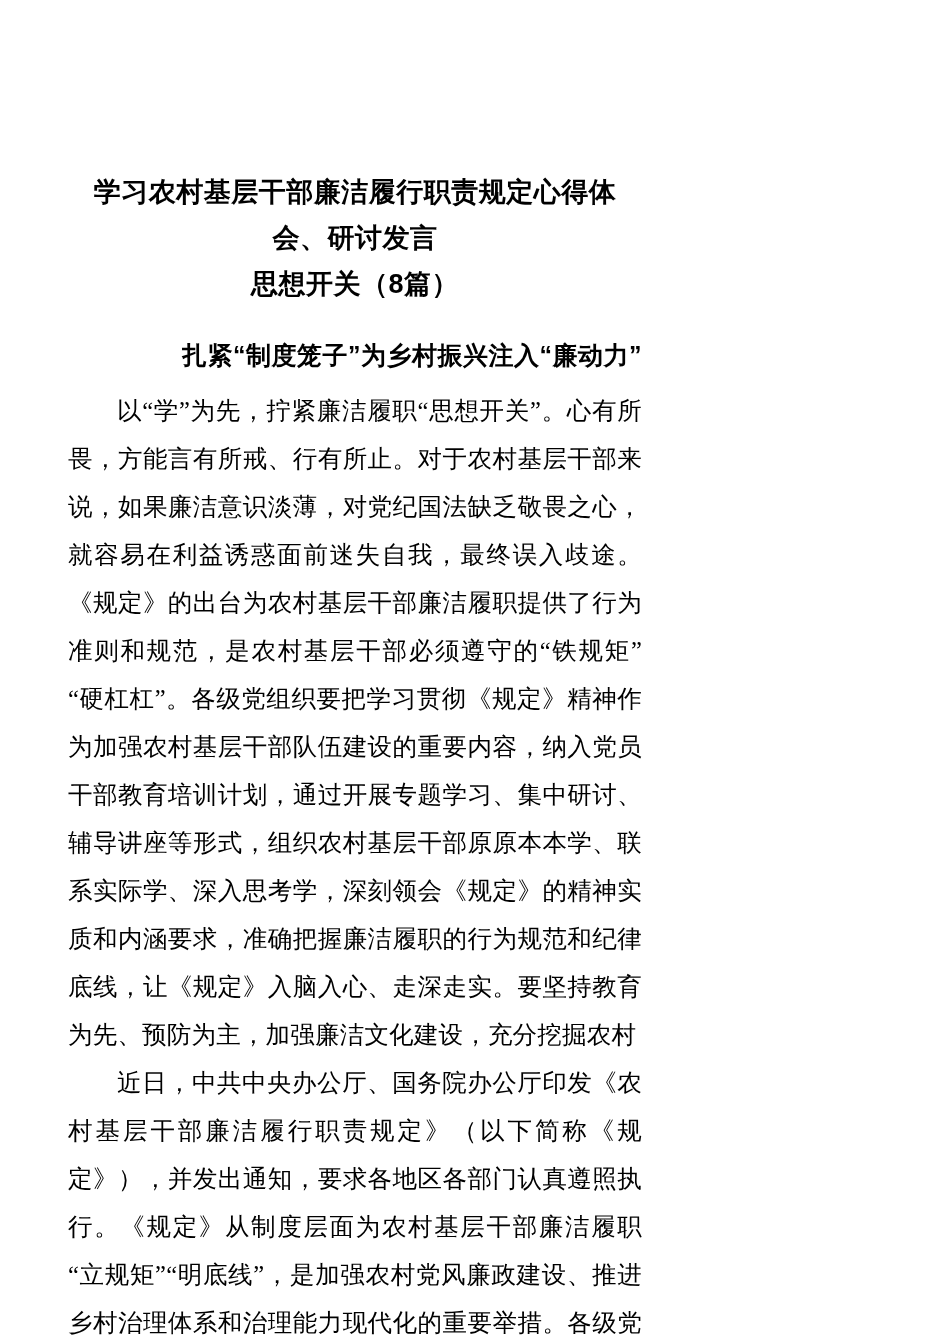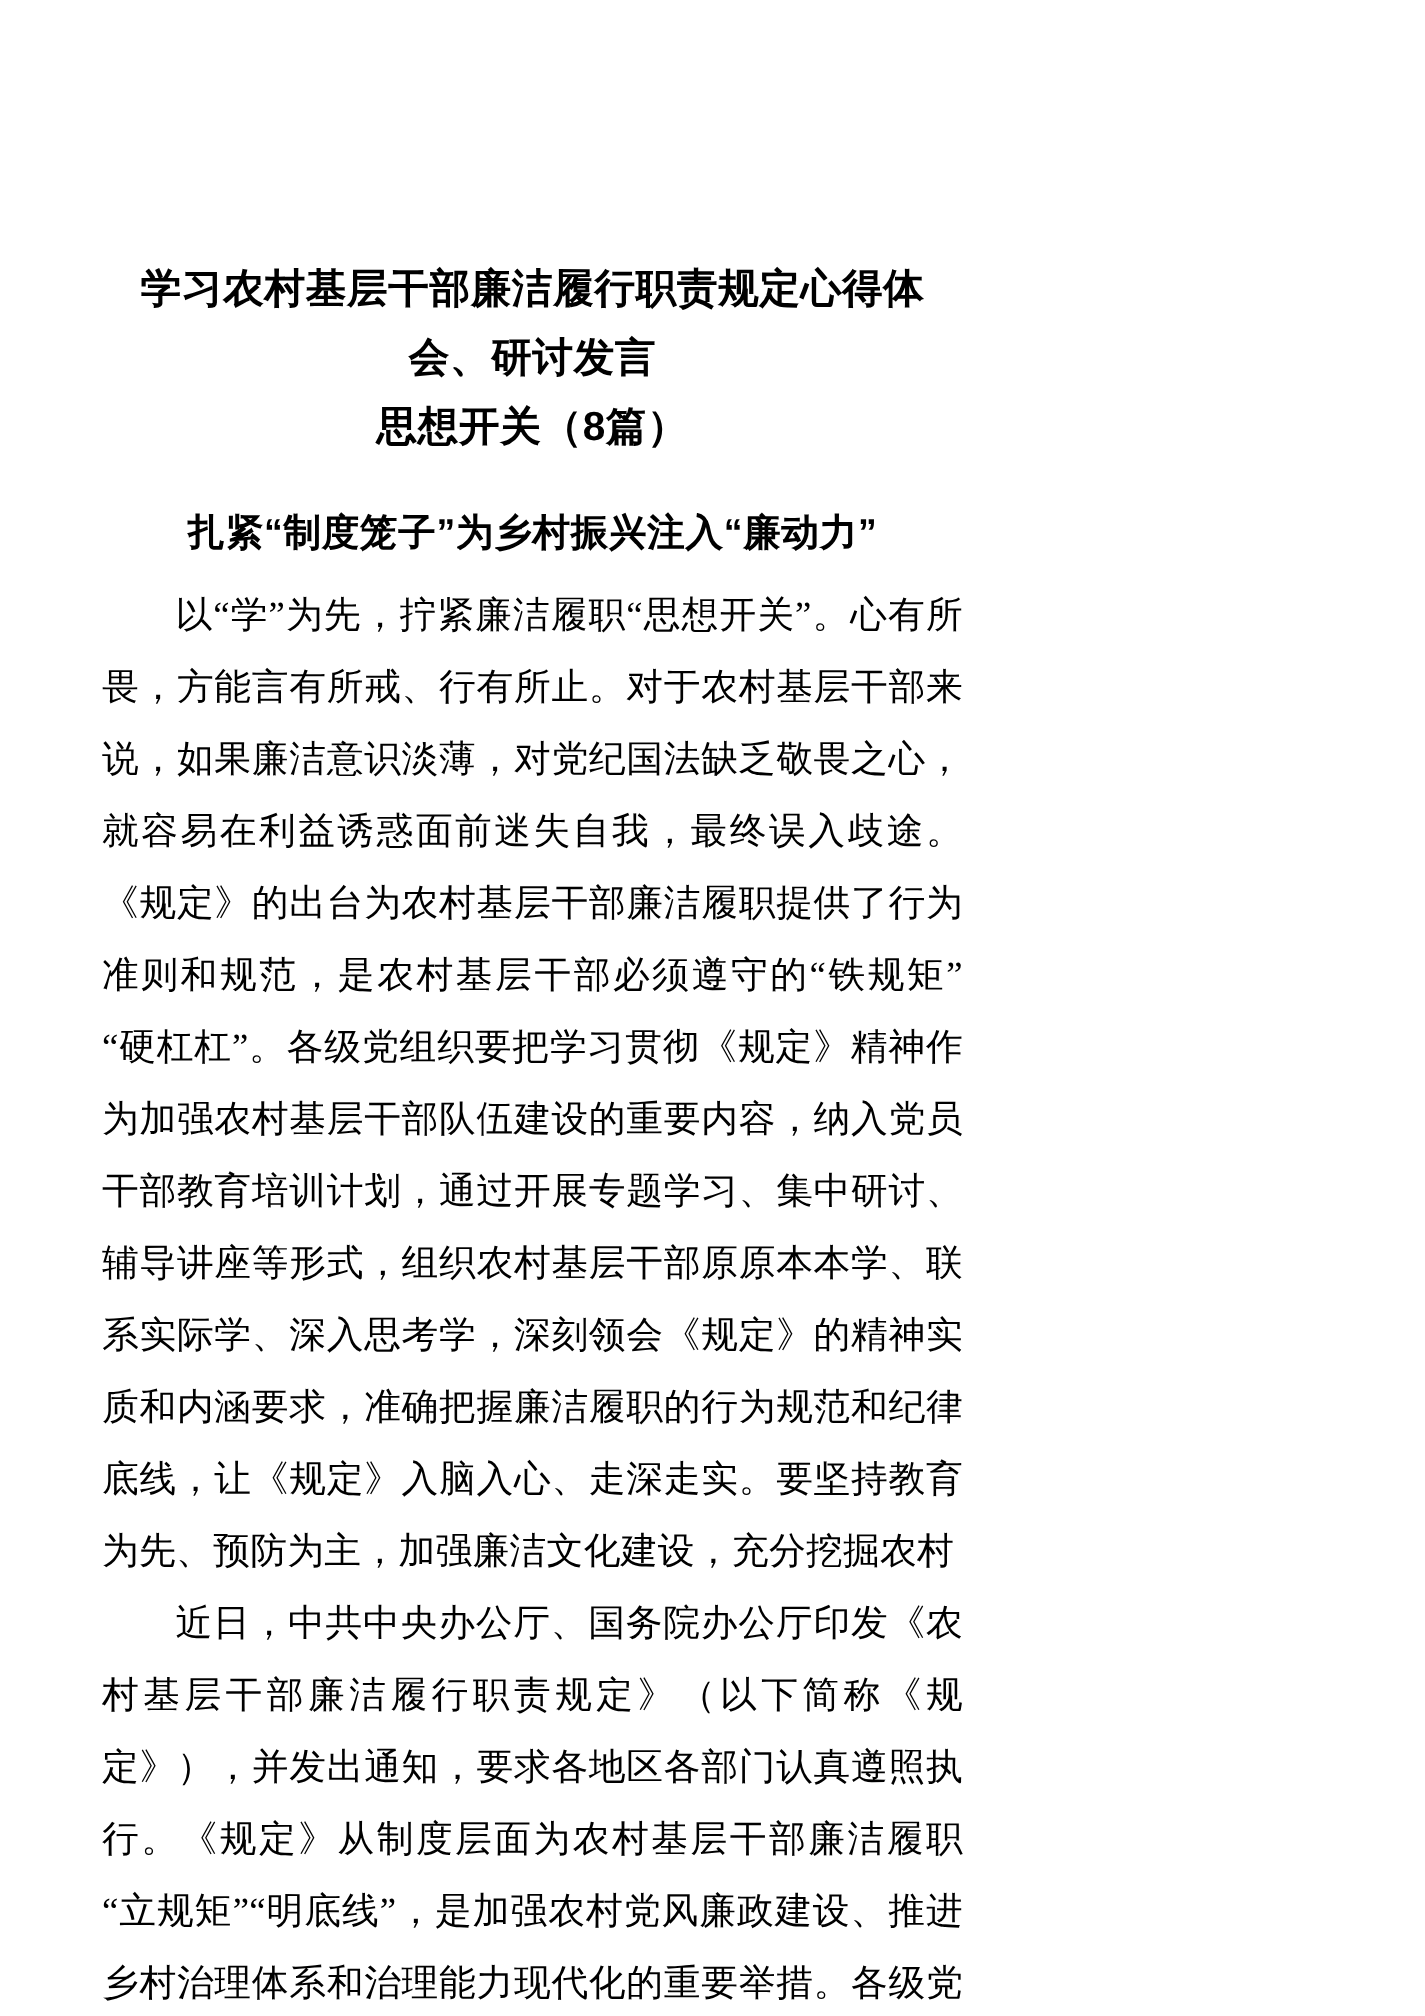--- a/index.html
+++ b/index.html
@@ -32,21 +32,21 @@
     margin: 0 0 8px 0;
   }
   .doc-title .line2 {
     display: block;
   }
   .sub-title {
     font-family: "Liberation Sans", "DejaVu Sans", sans-serif;
     font-weight: bold;
     font-size: 25px;
     line-height: 44px;
-    text-align: center;
+    text-align: right;
     letter-spacing: 0.5px;
     margin: 26px 0 10px 0;
   }
   .para {
     font-size: 24.5px;
     line-height: 48px;
     text-align: justify;
     text-justify: inter-ideograph;
     text-indent: 2em;
     margin: 0;

